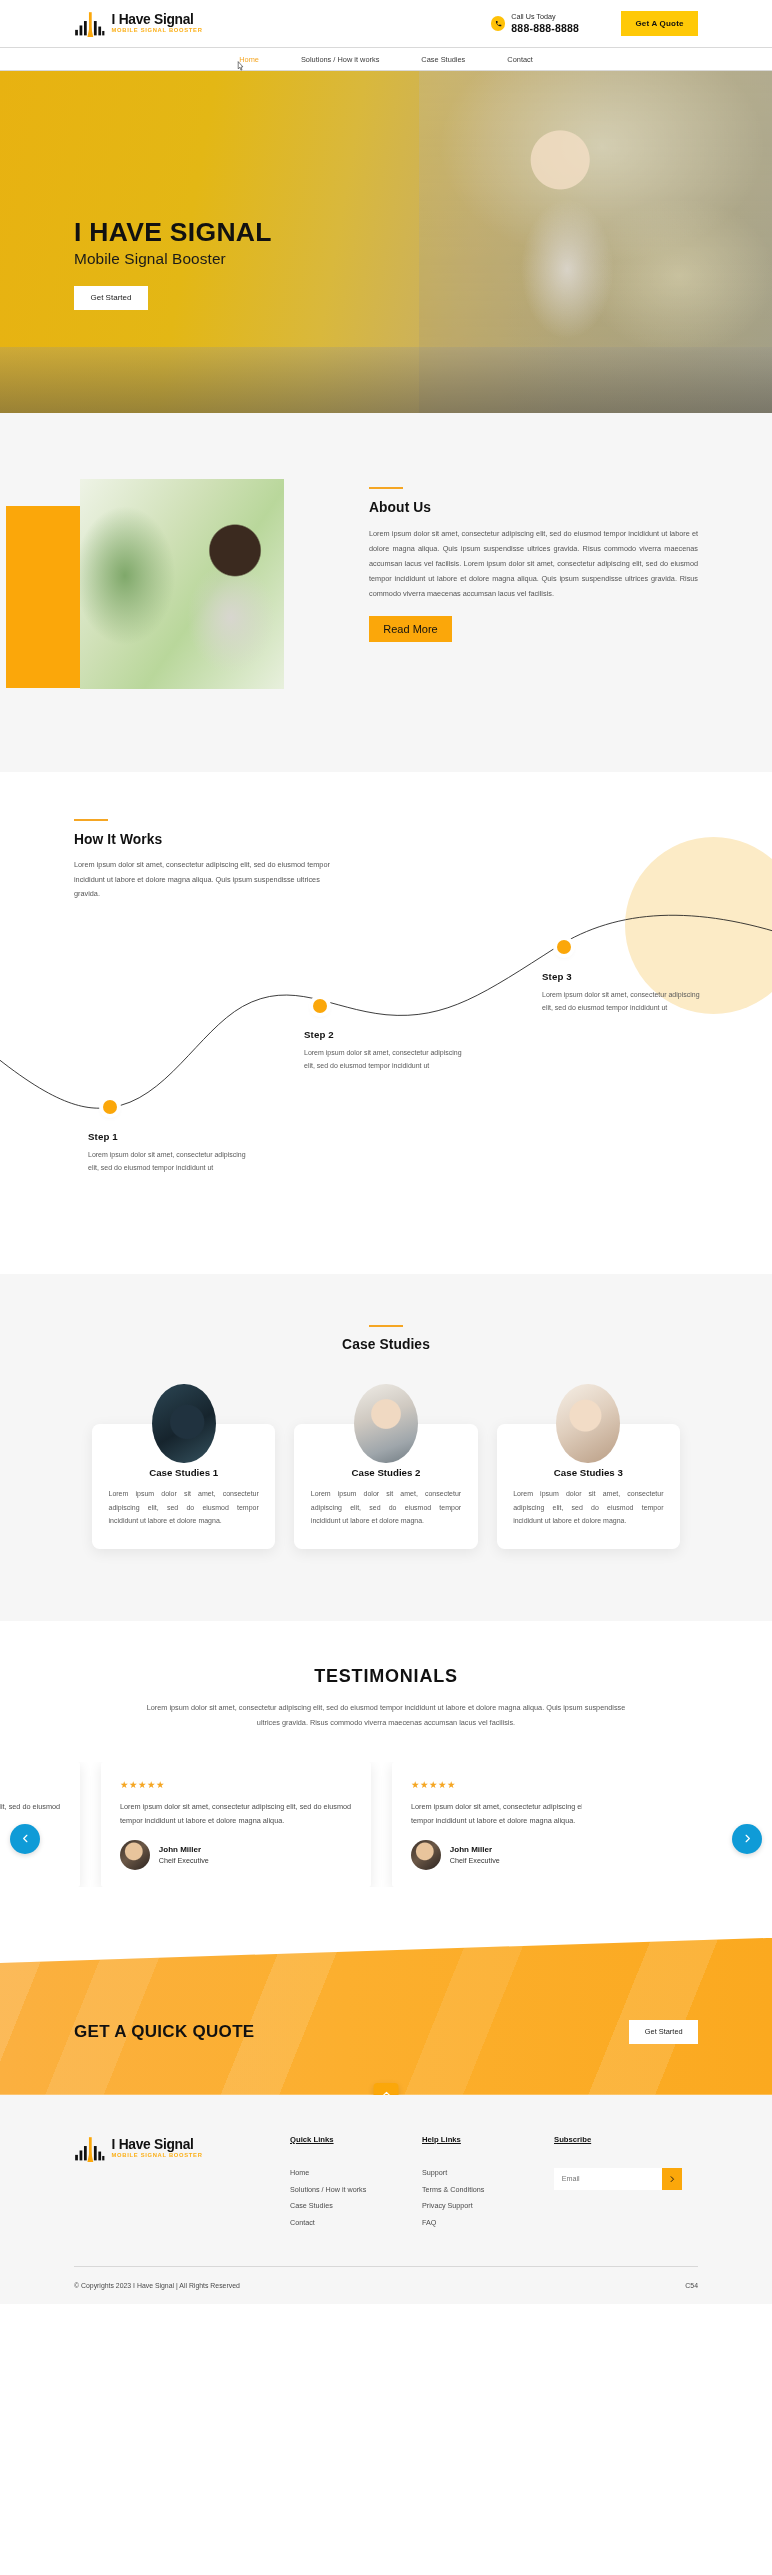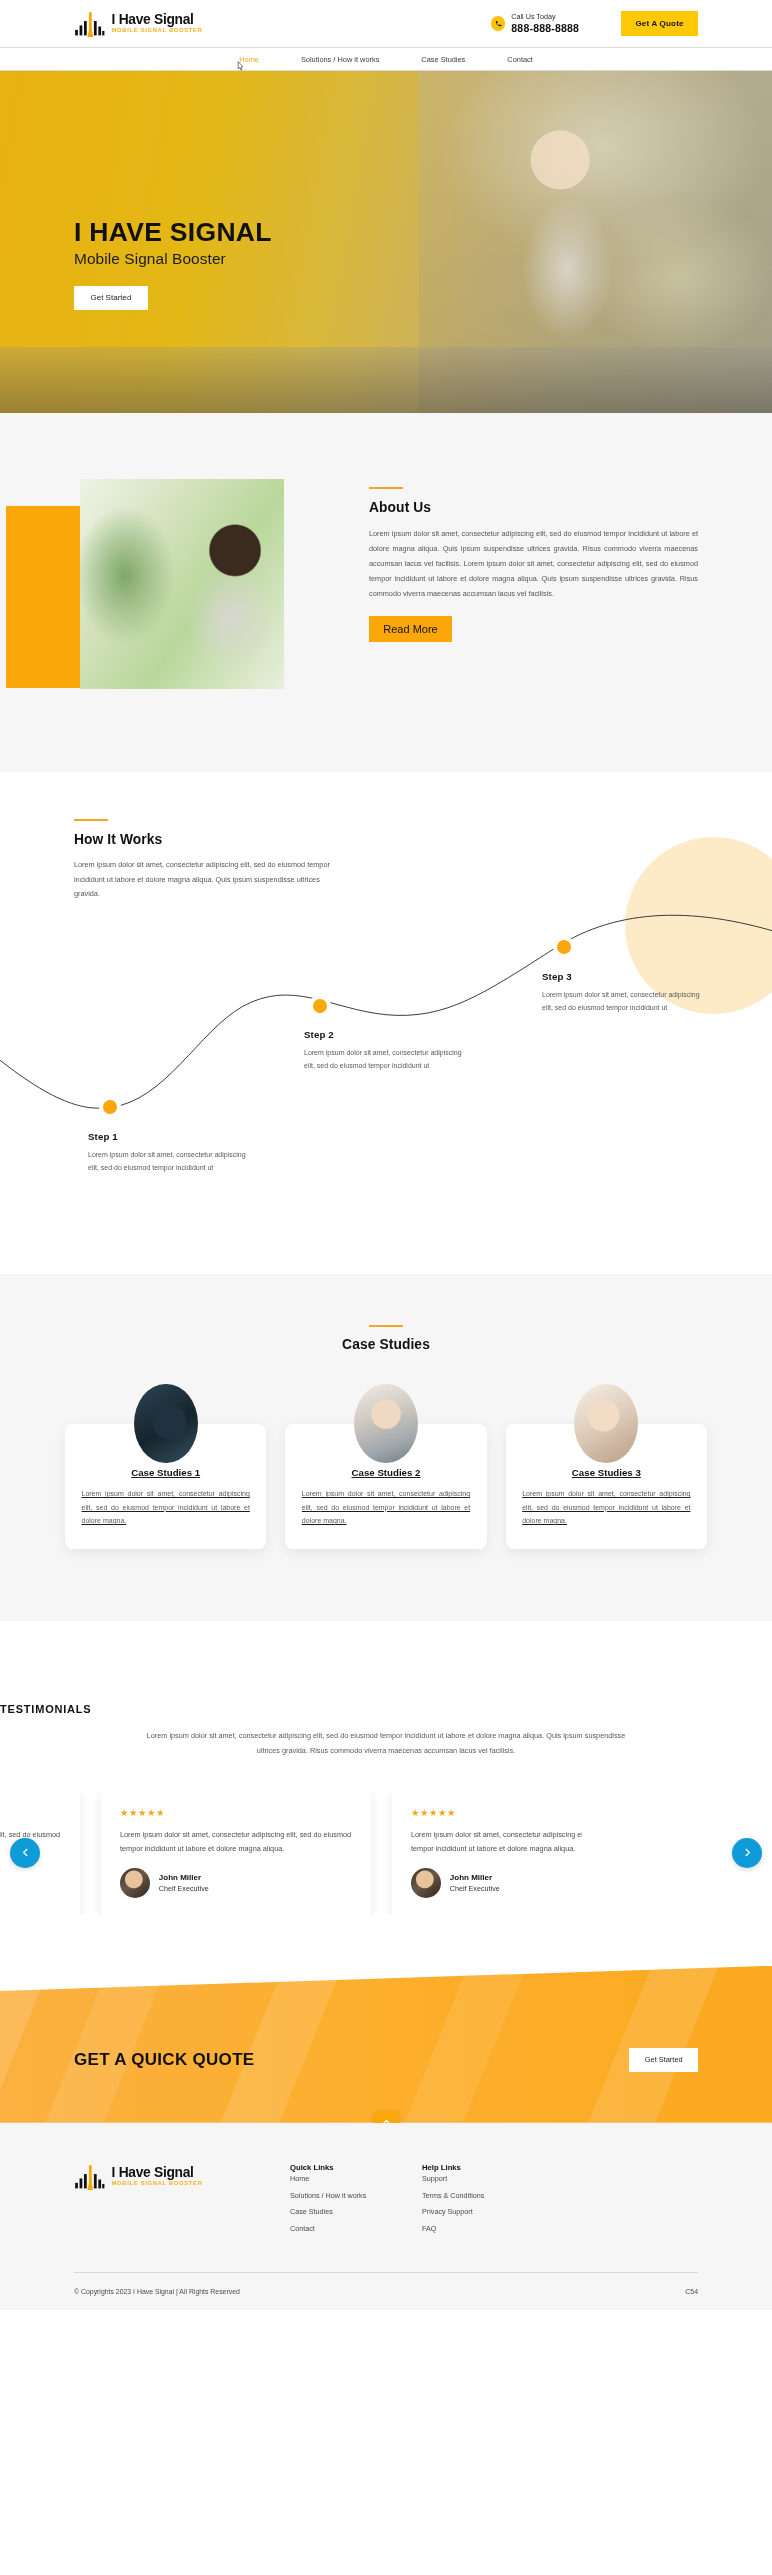--- a/index.html
+++ b/index.html
@@ -101,41 +101,41 @@
   .step { position:absolute; z-index:4; width:165px; }
   .step h3 { font-size:9.7px; font-weight:700; color:#111; letter-spacing:0.1px; }
   .step p { font-size:7px; line-height:1.95; color:#5a5a5a; margin-top:5.5px; }
   .dot { position:absolute; width:14.3px; height:14.3px; border-radius:50%; background:#FBA70A;
          z-index:5; box-shadow:0 0 0 3.9px #ffffff, 0 2.2px 6.6px rgba(0,0,0,.10); }
 
   
   .cases { background:#F6F6F6; padding:51px 0 72px; }
   .center-head { text-align:center; }
   .center-head .rule { margin:0 auto 10px; }
-  .case-grid { width:642px; margin:72px auto 0; display:flex; gap:19px;text-decoration:underline; }
+  .case-grid { width:588px; margin:72px auto 0; display:flex; gap:19px; }
   .case-card {
     flex:1; background:#fff; border-radius:7.7px; padding:43px 16.5px 21px;
     position:relative; box-shadow:0 3.3px 14.3px rgba(0,0,0,.07); text-align:center;
   }
   .case-av {
     position:absolute; left:50%; top:-40px; transform:translateX(-50%);
     width:64px; height:79px; border-radius:32px/40px; overflow:hidden;
   }
   .av1 { background:radial-gradient(circle at 55% 48%, #20323f 0 16.5px, rgba(32,50,63,0) 17.7px),
                     linear-gradient(150deg,#2c4654 0%,#16242d 55%,#35525f 100%); }
   .av2 { background:radial-gradient(circle at 50% 38%, #f0d9c2 0 14.3px, rgba(240,217,194,0) 15.4px),
                     linear-gradient(160deg,#efece6 0%,#cfc9c1 40%,#9fa6ab 75%,#6f7a81 100%); }
   .av3 { background:radial-gradient(circle at 46% 40%, #f2dcc6 0 15.4px, rgba(242,220,198,0) 16.5px),
                     linear-gradient(150deg,#f6efe6 0%,#e0cfbe 45%,#b99d84 100%); }
   .case-title { font-size:9.7px; font-weight:700; color:#111; }
   .case-p { font-size:7px; line-height:1.95; color:#5a5a5a; margin-top:8.8px; text-align:justify; }
 
   
   .testi { background:#fff; padding:45px 0 51px; position:relative; }
-  .testi-h { font-size:11px; font-weight:700; letter-spacing:0.8px; color:#111;margin-top:37px; }
+  .testi-h { text-align:center; font-size:18px; font-weight:700; letter-spacing:0.8px; color:#111; }
   .testi-p { width:502px; margin:14.3px auto 0; text-align:center; font-size:7.3px;
              line-height:2.0; color:#5a5a5a; }
   .testi-rail { margin-top:32px; display:flex; gap:21px; padding-left:0px; position:relative;
                 width:772px; overflow:hidden; }
   .testi-card {
     flex:none; width:270px; background:#fff; border-radius:2.2px; padding:16.5px 19px 16.5px;
     box-shadow:0 3.3px 13.2px rgba(0,0,0,.09);
   }
   .stars { color:#F5A623; font-size:9.4px; letter-spacing:0.6px; }
   .testi-txt { font-size:7.3px; line-height:1.95; color:#4d4d4d; margin-top:10px; }
@@ -177,21 +177,21 @@
     display:flex; align-items:center; justify-content:center; z-index:12;
     box-shadow:0 2.2px 6.6px rgba(0,0,0,.12);
   }
 
   
   .footer { background:#F6F6F6; padding:40px 0 0; }
   .f-inner { width:624px; margin:0 auto; display:flex; }
   .f-brand { width:216px; }
   .f-col { width:132px; }
   .f-col.sub { width:143px; }
-  .f-h { font-size:7.7px; font-weight:700; color:#111; margin-bottom:2px; }
+  .f-h { font-size:7.7px; font-weight:700; color:#111; margin-bottom:24px;text-decoration:underline; }
   .f-link { display:block; font-size:7.2px; color:#4a4a4a; text-decoration:none; margin-bottom:7.7px; }
   .sub-box { display:flex; background:#fff; width:128px; height:22px; align-items:center; }
   .sub-box input { flex:1; border:none; outline:none; padding:0 7.7px; font-size:7.2px; color:#111;
                    font-family:"Liberation Sans", sans-serif; background:transparent; }
   .sub-go { width:22px; height:22px; background:#FBA70A; border:none; cursor:pointer;
             display:flex; align-items:center; justify-content:center; }
   .f-sep { width:624px; margin:31px auto 0; height:0.6px; background:#d8d8d8; }
   .f-bottom { width:624px; margin:0 auto; height:38px; display:flex; align-items:center;
               justify-content:space-between; font-size:6.9px; color:#4a4a4a; }
 </style>
@@ -432,20 +432,33 @@
       </div>
 
       <div class="f-col">
         <div class="f-h">Help Links</div>
         <a class="f-link" href="#">Support</a>
         <a class="f-link" href="#">Terms &amp; Conditions</a>
         <a class="f-link" href="#">Privacy Support</a>
         <a class="f-link" href="#">FAQ</a>
       </div>
 
+      <div class="f-col sub">
+        <div class="f-h">Subscribe</div>
+        <div class="sub-box">
+          <input type="text" placeholder="Email" style="">
+          <button class="sub-go">
+            <span>
+              <svg width="8.3" height="8.3" viewBox="0 0 24 24" fill="none" stroke="#111" stroke-width="2.6" stroke-linecap="round" stroke-linejoin="round">
+                  <polyline points="9 5 16 12 9 19"></polyline>
+                </svg>
+            </span>
+          </button>
+        </div>
+      </div>
     </div>
 
     <div class="f-sep"></div>
     <div class="f-bottom">
       <span>© Copyrights 2023 I Have Signal | All Rights Reserved</span>
       <span>C54</span>
     </div>
   </footer>
 
 </div>

